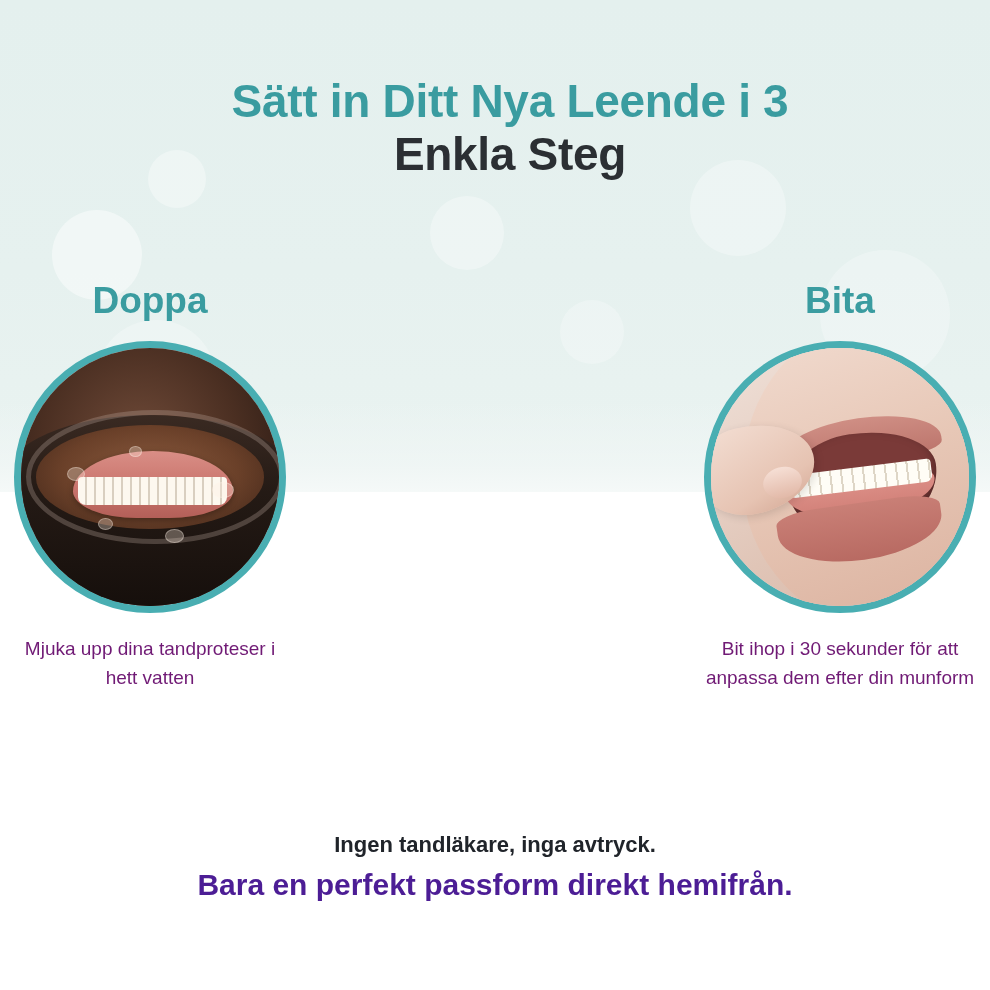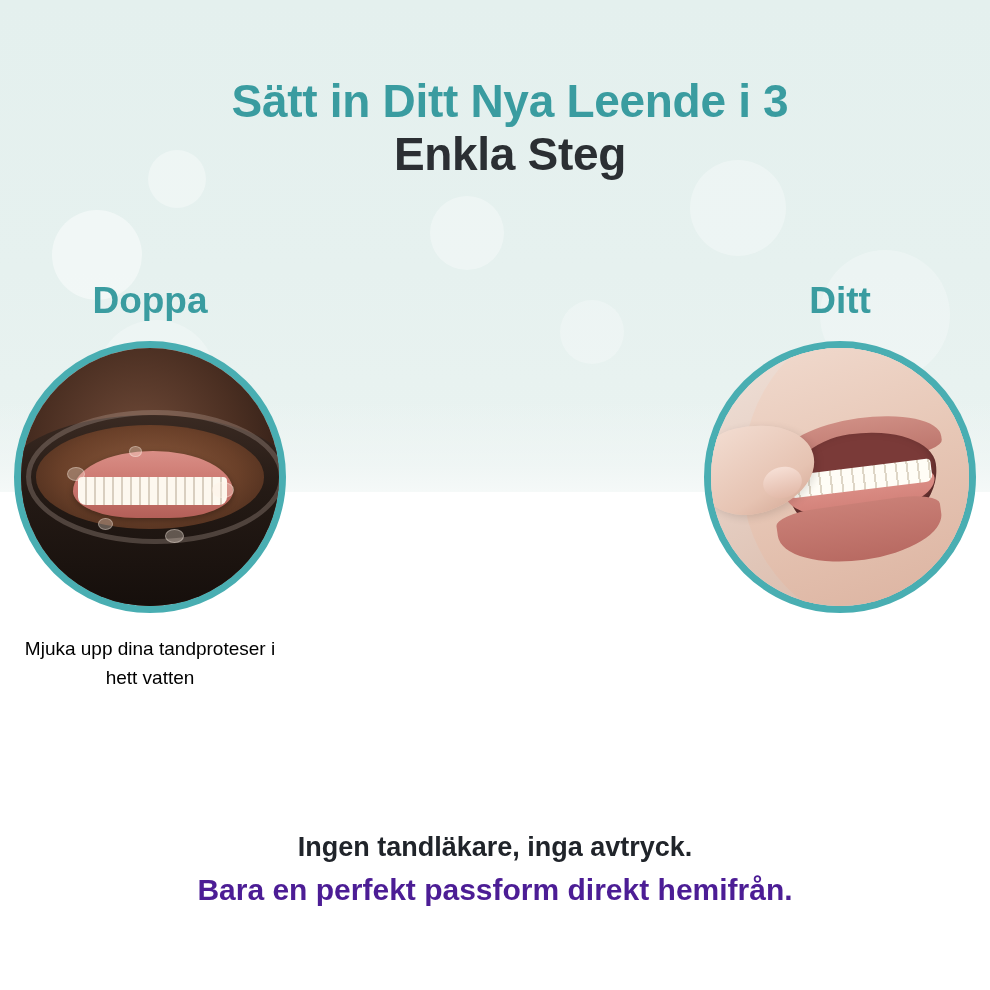--- a/index.html
+++ b/index.html
@@ -320,33 +320,33 @@
     height: 26%;
     background: linear-gradient(180deg, #cd847a 0%, #bb6a60 100%);
     border-radius: 24% 24% 55% 55% / 22% 22% 78% 78%;
   }
 
   .step-caption {
     margin: 22px auto 0 auto;
     width: 270px;
     font-size: 19px;
     line-height: 1.5;
-    color: #000000;
+    color: #701a75;
   }
 
   
   .footer {
     position: absolute;
     left: 0;
     top: 832px;
     width: 990px;
     text-align: center;
   }
   .footer-line1 {
-    font-size: 27px;
+    font-size: 22px;
     font-weight: bold;
     color: #20242a;
     margin: 0 0 10px 0;
   }
   .footer-line2 {
     font-size: 30px;
     font-weight: bold;
     color: #4c1d95;
     margin: 0;
   }
@@ -387,34 +387,35 @@
           <div class="bubble" style="left:74%; top:52%; width:20px; height:14px;"></div>
           <div class="bubble" style="left:30%; top:66%; width:13px; height:10px;"></div>
           <div class="bubble" style="left:56%; top:70%; width:17px; height:12px;"></div>
           <div class="bubble" style="left:42%; top:38%; width:11px; height:9px;"></div>
         </div>
       </div>
       <div class="step-caption">Mjuka upp dina tandproteser i hett vatten</div>
     </div>
 
     <div class="step">
-      <div class="step-title">Ditt</div>
+      <div class="step-title">Bita</div>
       <div class="circle-wrap">
         <div class="photo">
           <div class="p2-bg"></div>
           <div class="p2-chin"></div>
           <div class="p2-uplip"></div>
           <div class="p2-mouth"></div>
           <div class="p2-plate"></div>
           <div class="p2-teeth"></div>
           <div class="p2-lowlip"></div>
           <div class="p2-finger"></div>
           <div class="p2-nail"></div>
         </div>
       </div>
+      <div class="step-caption">Bit ihop i 30 sekunder för att anpassa dem efter din munform</div>
     </div>
 
 
   </div>
 
   <div class="footer">
     <div class="footer-line1">Ingen tandläkare, inga avtryck.</div>
     <div class="footer-line2">Bara en perfekt passform direkt hemifrån.</div>
   </div>
 

